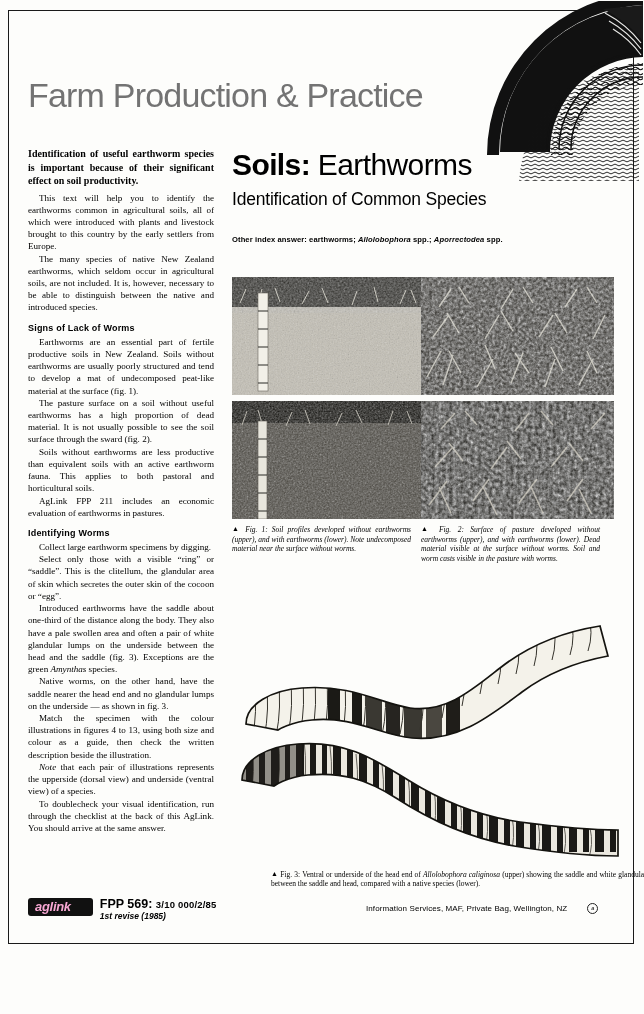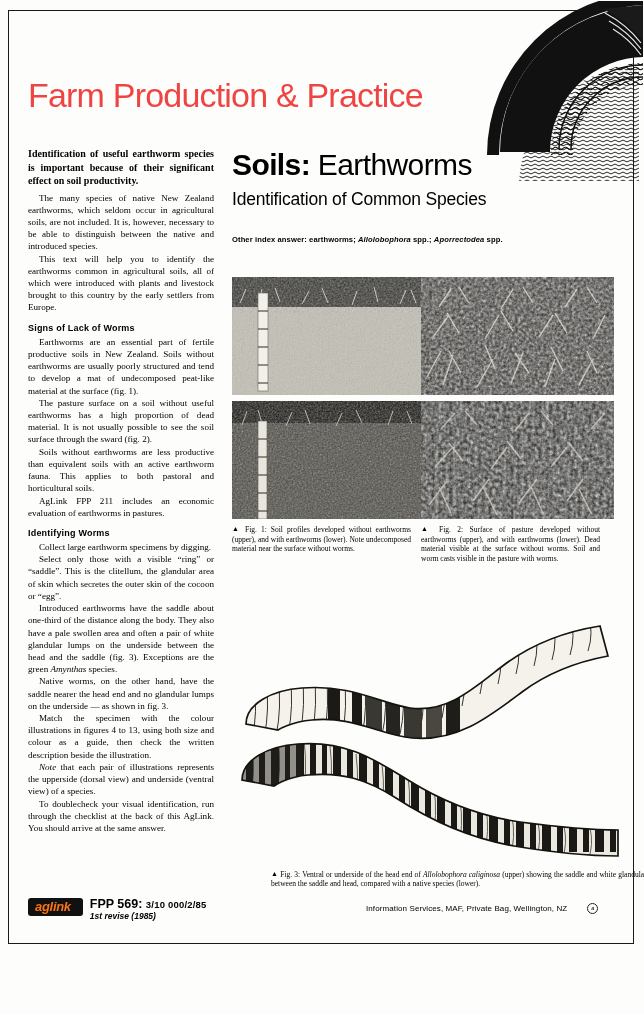--- a/index.html
+++ b/index.html
@@ -36,21 +36,21 @@
     left: 28px;
     top: 78px;
     width: 440px;
   }
   .masthead-title {
     font-family: "Liberation Sans", sans-serif;
     font-size: 34px;
     font-weight: 400;
     letter-spacing: -0.8px;
     line-height: 1;
-    color: #ef4444;
+    color: #737373;
     white-space: nowrap;
   }
   .masthead-sub {
     font-family: "Liberation Sans", sans-serif;
     font-size: 9.5px;
     font-weight: 700;
     letter-spacing: 0.3px;
     margin-top: 14px;
     color: #1a1a1a;
   }
@@ -133,21 +133,21 @@
 
   
   .photo-grid {
     position: absolute;
     left: 232px;
     top: 277px;
     width: 396px;
     display: flex;
     gap: 10px;
   }
-  .photo-col { width: 179px; }
+  .photo-col { width: 179px; font-style: italic; }
   .photo {
     width: 193px;
     height: 118px;
     position: relative;
     overflow: hidden;
     background: #2a2a28;
     margin-bottom: 6px;
   }
   .caption {
     font-family: "Liberation Serif", serif;
@@ -187,26 +187,26 @@
   .footer-left {
     position: absolute;
     left: 28px;
     top: 898px;
     display: flex;
     align-items: flex-start;
     gap: 7px;
   }
   .aglink-logo {
     background: #111;
-    color: #f97316;
+    color: #f9a8d4;
     font-family: "Liberation Sans", sans-serif;
     font-weight: 700;
     font-style: italic;
     font-size: 13px;
-    padding: 2px 12px 3px 7px;
+    padding: 2px 22px 3px 7px;
     border-radius: 3px;
     letter-spacing: -0.3px;
     line-height: 1;
   }
   .fpp-block { padding-top: 0px; }
   .fpp-line1 {
     font-family: "Liberation Sans", sans-serif;
     font-size: 12.5px;
     font-weight: 700;
     line-height: 1.05;
@@ -294,22 +294,22 @@
       </g>
     </svg>
   </div>
 
   <div class="masthead">
     <div class="masthead-title">Farm Production &amp; Practice</div>
   </div>
 
   <div class="left-col">
     <p class="lead">Identification of useful earthworm species is important because of their significant effect on soil productivity.</p>
+    <p class="body-p">This text will help you to identify the earthworms common in agricultural soils, all of which were introduced with plants and livestock brought to this country by the early settlers from Europe.</p>
     <p class="body-p">The many species of native New Zealand earthworms, which seldom occur in agricultural soils, are not included. It is, however, necessary to be able to distinguish between the native and introduced species.</p>
-    <p class="body-p">This text will help you to identify the earthworms common in agricultural soils, all of which were introduced with plants and livestock brought to this country by the early settlers from Europe.</p>
 
     <div class="sec-head">Signs of Lack of Worms</div>
     <p class="body-p">Earthworms are an essential part of fertile productive soils in New Zealand. Soils without earthworms are usually poorly structured and tend to develop a mat of undecomposed peat-like material at the surface (fig. 1).</p>
     <p class="body-p">The pasture surface on a soil without useful earthworms has a high proportion of dead material. It is not usually possible to see the soil surface through the sward (fig. 2).</p>
     <p class="body-p">Soils without earthworms are less productive than equivalent soils with an active earthworm fauna. This applies to both pastoral and horticultural soils.</p>
     <p class="body-p">AgLink FPP 211 includes an economic evaluation of earthworms in pastures.</p>
 
     <div class="sec-head">Identifying Worms</div>
     <p class="body-p">Collect large earthworm specimens by digging.</p>
     <p class="body-p">Select only those with a visible “ring” or “saddle”. This is the clitellum, the glandular area of skin which secretes the outer skin of the cocoon or “egg”.</p>

